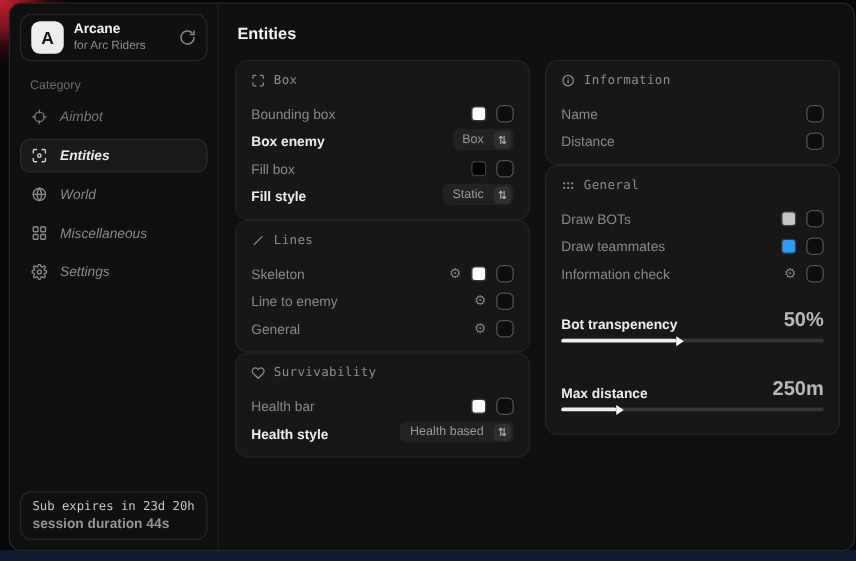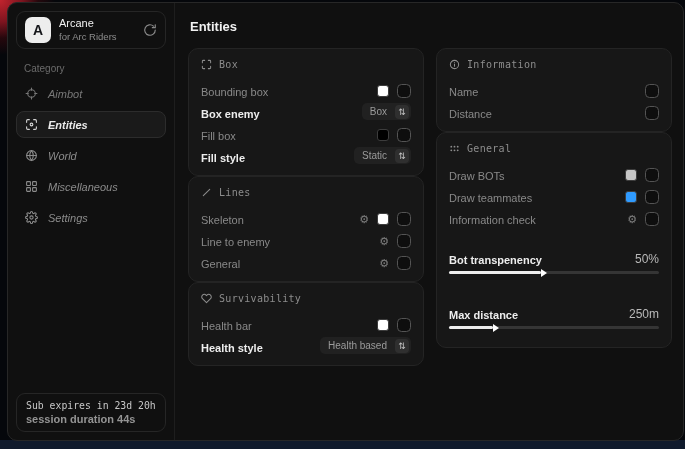--- a/index.html
+++ b/index.html
@@ -24,21 +24,21 @@
   }
   .brand-card {
     display:flex; align-items:center; gap:8px;
     border:1px solid #262626; border-radius:9px; padding:5px 8px;
   }
   .logo {
     width:26px; height:26px; border-radius:7px; background:#ededed;
     color:#15161a; font-weight:700; font-size:14px;
     display:flex; align-items:center; justify-content:center;
   }
-  .brand-name { font-size:11px; font-weight:400; color:#f1f1f1; line-height:1.25; }
+  .brand-name { font-size:11px; font-weight:700; color:#f1f1f1; line-height:1.25; }
   .brand-sub  { font-size:9.5px; color:#8d8d8d; line-height:1.25; }
   .brand-refresh { margin-left:auto; color:#8a8a8a; display:flex; cursor:pointer; }
   .category { font-size:10px; color:#6b6b6b; margin:14px 0 4px 8px; }
   .nav-item {
     display:flex; align-items:center; gap:10px;
     padding:6px 8px; margin:2px 0; border-radius:8px;
     font-size:11px; color:#8b8b8b; border:1px solid transparent; cursor:pointer;font-style:italic;
   }
   .nav-item.dim { color:#787878; }
   .nav-item.selected {
@@ -87,21 +87,21 @@
     color:#c2c2c2; font-size:9px; display:flex; align-items:center; justify-content:center;
   }
   .slider-group { margin-top:18px; }
   .slider { padding:5px 0 7px 0; cursor:pointer; }
   .track { position:relative; height:3px; background:#353535; border-radius:2px; }
   .fill  { position:relative; height:3px; background:#ededed; border-radius:2px; }
   .fill::after {
     content:''; position:absolute; right:-6px; top:50%; transform:translateY(-50%);
     border-left:6px solid #ffffff; border-top:4px solid transparent; border-bottom:4px solid transparent;
   }
-  .val { font-size:12px; font-weight:400; color:#b9b9b9; }
+  .val { font-size:16px; font-weight:700; color:#b9b9b9; }
   svg { display:block; }
 </style>
 </head>
 <body>
 
 <div class="window">
 
   <div class="sidebar">
 
     <div class="brand-card">

